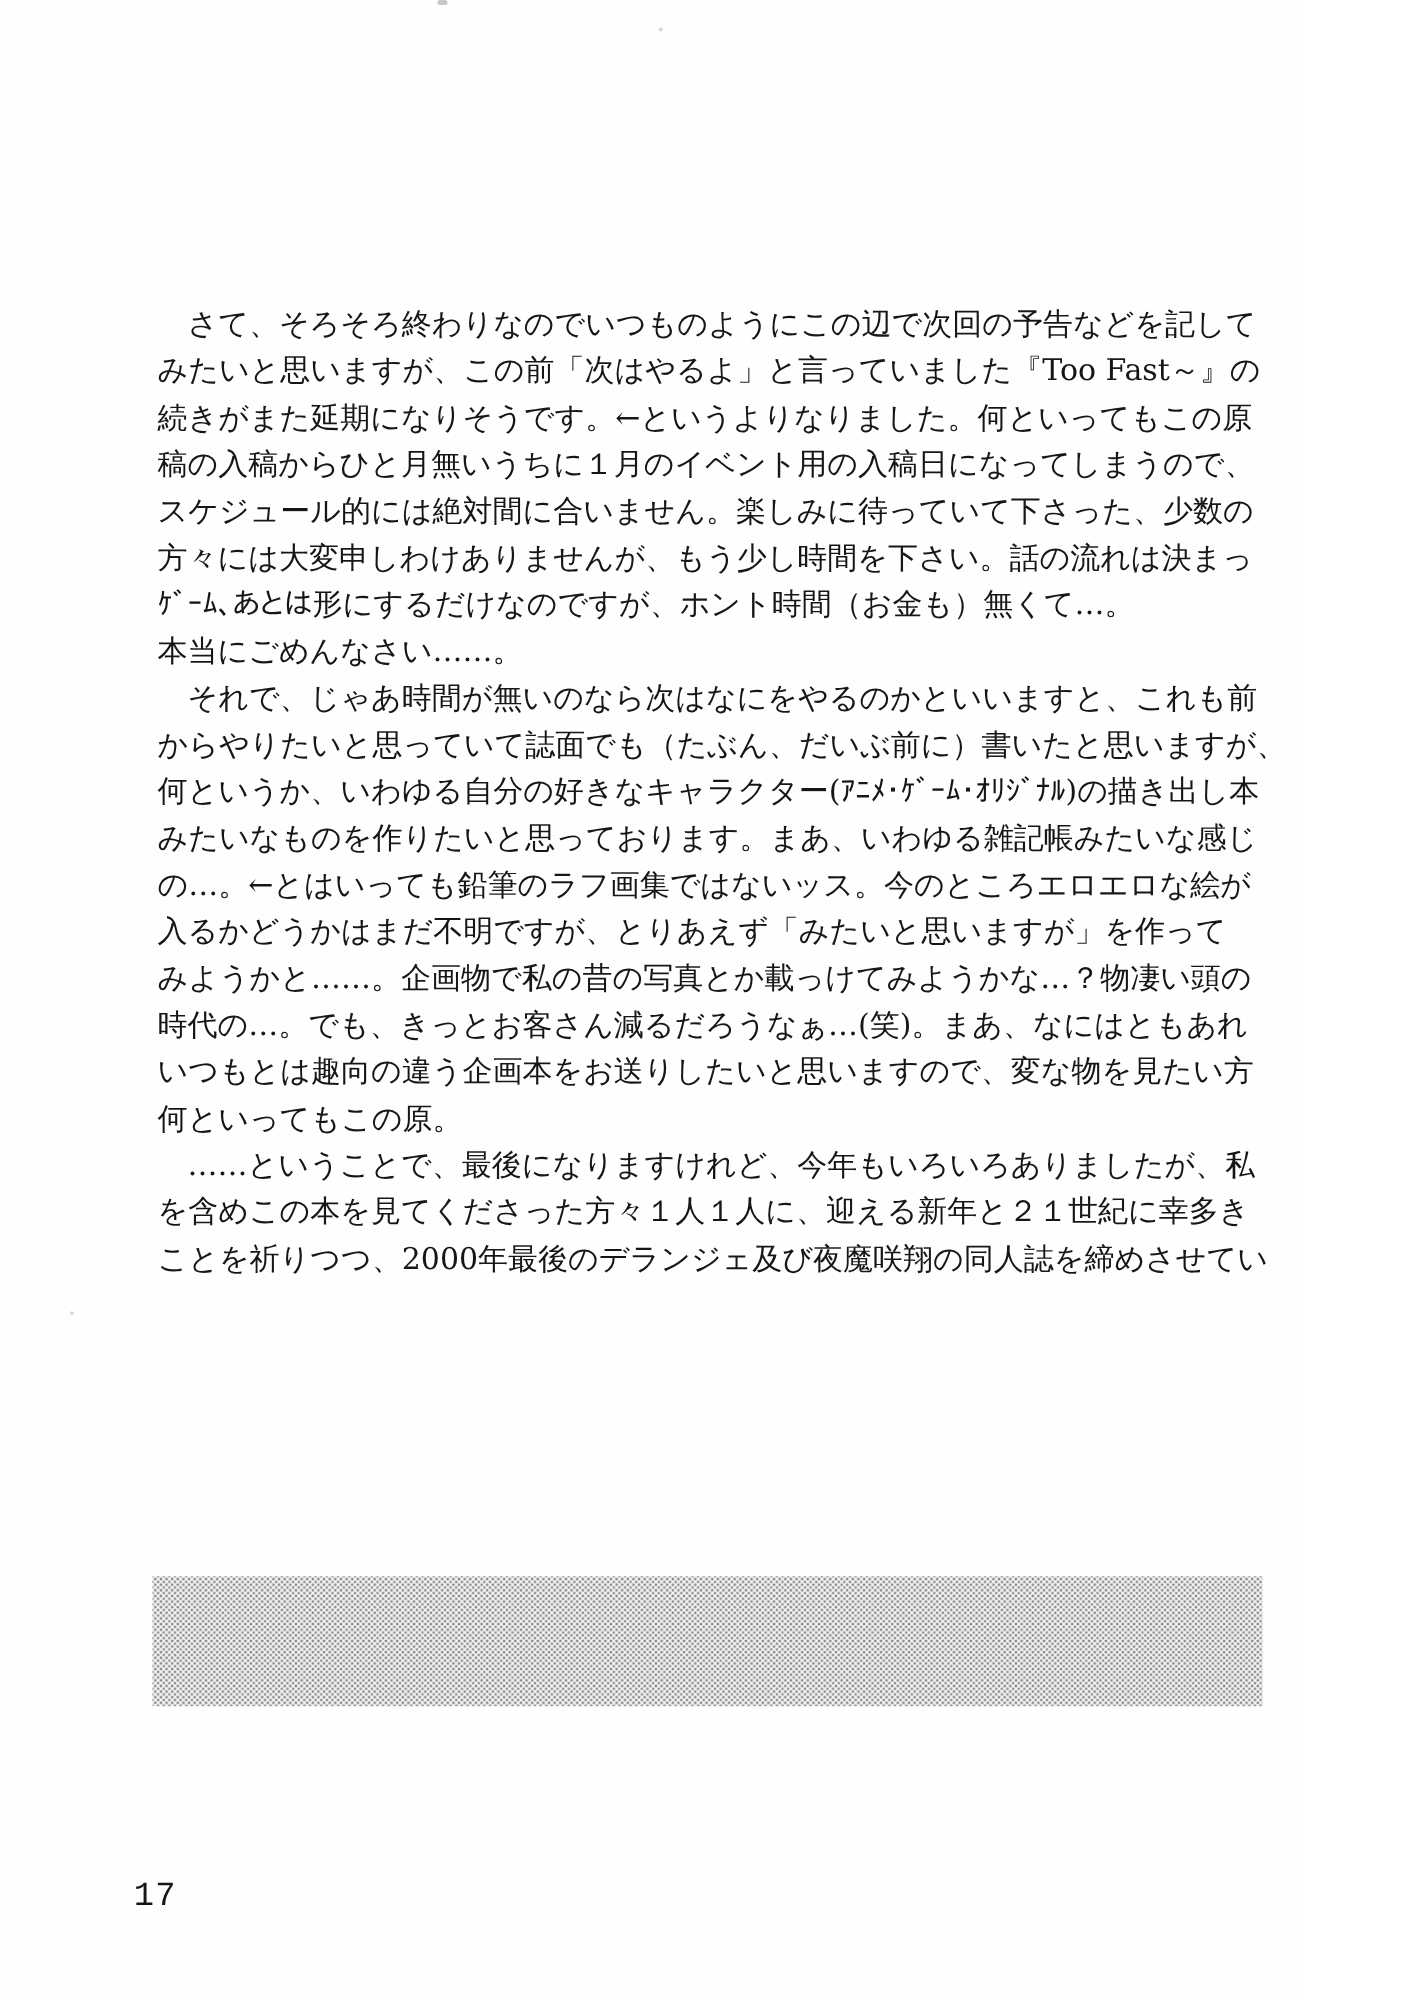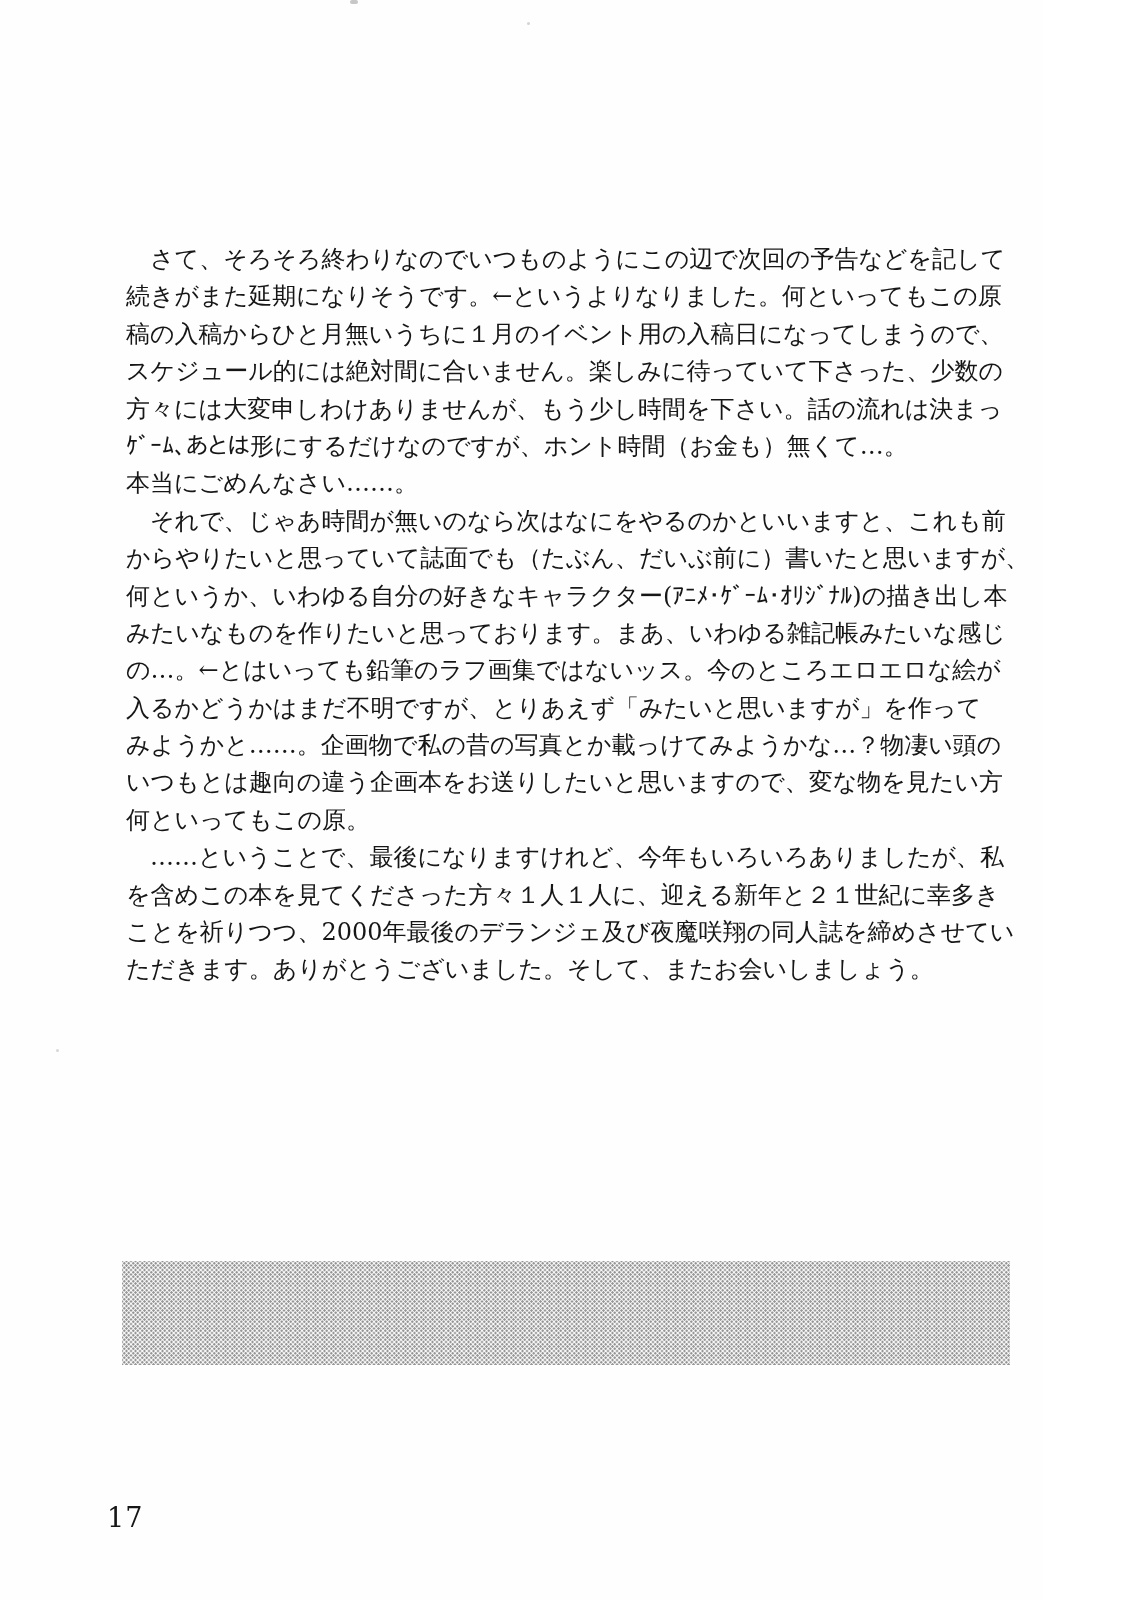--- a/index.html
+++ b/index.html
@@ -46,20 +46,21 @@
     background-size:4.5px 4.5px, 4.5px 4.5px;
     background-position:0 0, 2.25px 2.25px;
   }
   .pagenum {
     position:absolute;
     left:107px;
     top:1502px;
     font-size:27px;
     line-height:32px;
     letter-spacing:1px;
+    font-family:Liberation Mono, monospace;
   }
   .speck {
     position:absolute;
     border-radius:50%;
     pointer-events:none;
   }
   .speck-a { left:350px; top:0px;   width:8px; height:4px; background:#b9b9b9; opacity:.8; border-radius:2px; }
   .speck-b { left:527px; top:22px;  width:3px; height:3px; background:#d4d4d4; }
   .speck-c { left:56px;  top:1049px;width:3px; height:3px; background:#d7d7d7; }
 </style>
@@ -68,41 +69,42 @@
 
 <div class="page">
 
   <span class="speck speck-a"></span>
   <span class="speck speck-b"></span>
   <span class="speck speck-c"></span>
 
   <div class="textblock">
 
     <div class="line indent">さて、そろそろ終わりなのでいつものようにこの辺で次回の予告などを記して</div>
+    <div class="line">みたいと思いますが、この前「次はやるよ」と言っていました『Too Fast～』の</div>
     <div class="line">続きがまた延期になりそうです。←というよりなりました。何といってもこの原</div>
     <div class="line">稿の入稿からひと月無いうちに１月のイベント用の入稿日になってしまうので、</div>
     <div class="line">スケジュール的には絶対間に合いません。楽しみに待っていて下さった、少数の</div>
     <div class="line">方々には大変申しわけありませんが、もう少し時間を下さい。話の流れは決まっ</div>
     <div class="line">ｹﾞｰﾑ、あとは形にするだけなのですが、ホント時間（お金も）無くて…。</div>
     <div class="line">本当にごめんなさい……。</div>
 
     <div class="line indent">それで、じゃあ時間が無いのなら次はなにをやるのかといいますと、これも前</div>
     <div class="line">からやりたいと思っていて誌面でも（たぶん、だいぶ前に）書いたと思いますが、</div>
     <div class="line">何というか、いわゆる自分の好きなキャラクター(ｱﾆﾒ･ｹﾞｰﾑ･ｵﾘｼﾞﾅﾙ)の描き出し本</div>
     <div class="line">みたいなものを作りたいと思っております。まあ、いわゆる雑記帳みたいな感じ</div>
     <div class="line">の…。←とはいっても鉛筆のラフ画集ではないッス。今のところエロエロな絵が</div>
     <div class="line">入るかどうかはまだ不明ですが、とりあえず「みたいと思いますが」を作って</div>
     <div class="line">みようかと……。企画物で私の昔の写真とか載っけてみようかな…？物凄い頭の</div>
+    <div class="line">時代の…。でも、きっとお客さん減るだろうなぁ…(笑)。まあ、なにはともあれ</div>
     <div class="line">いつもとは趣向の違う企画本をお送りしたいと思いますので、変な物を見たい方</div>
     <div class="line">何といってもこの原。</div>
 
     <div class="line indent">……ということで、最後になりますけれど、今年もいろいろありましたが、私</div>
     <div class="line">を含めこの本を見てくださった方々１人１人に、迎える新年と２１世紀に幸多き</div>
     <div class="line">ことを祈りつつ、2000年最後のデランジェ及び夜魔咲翔の同人誌を締めさせてい</div>
-    <div class="line">ただきます。ありがとうございました。そして、またお会いしましょう。</div>
   </div>
 
 
   <div class="halftone"></div>
 
   <div class="pagenum">17</div>
 
 </div>
 
 </body></html>

